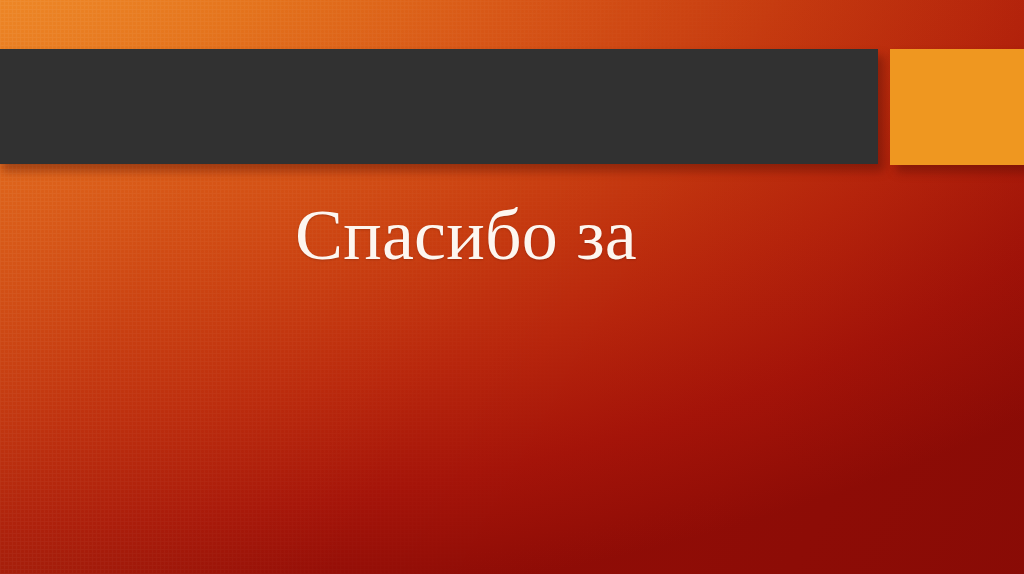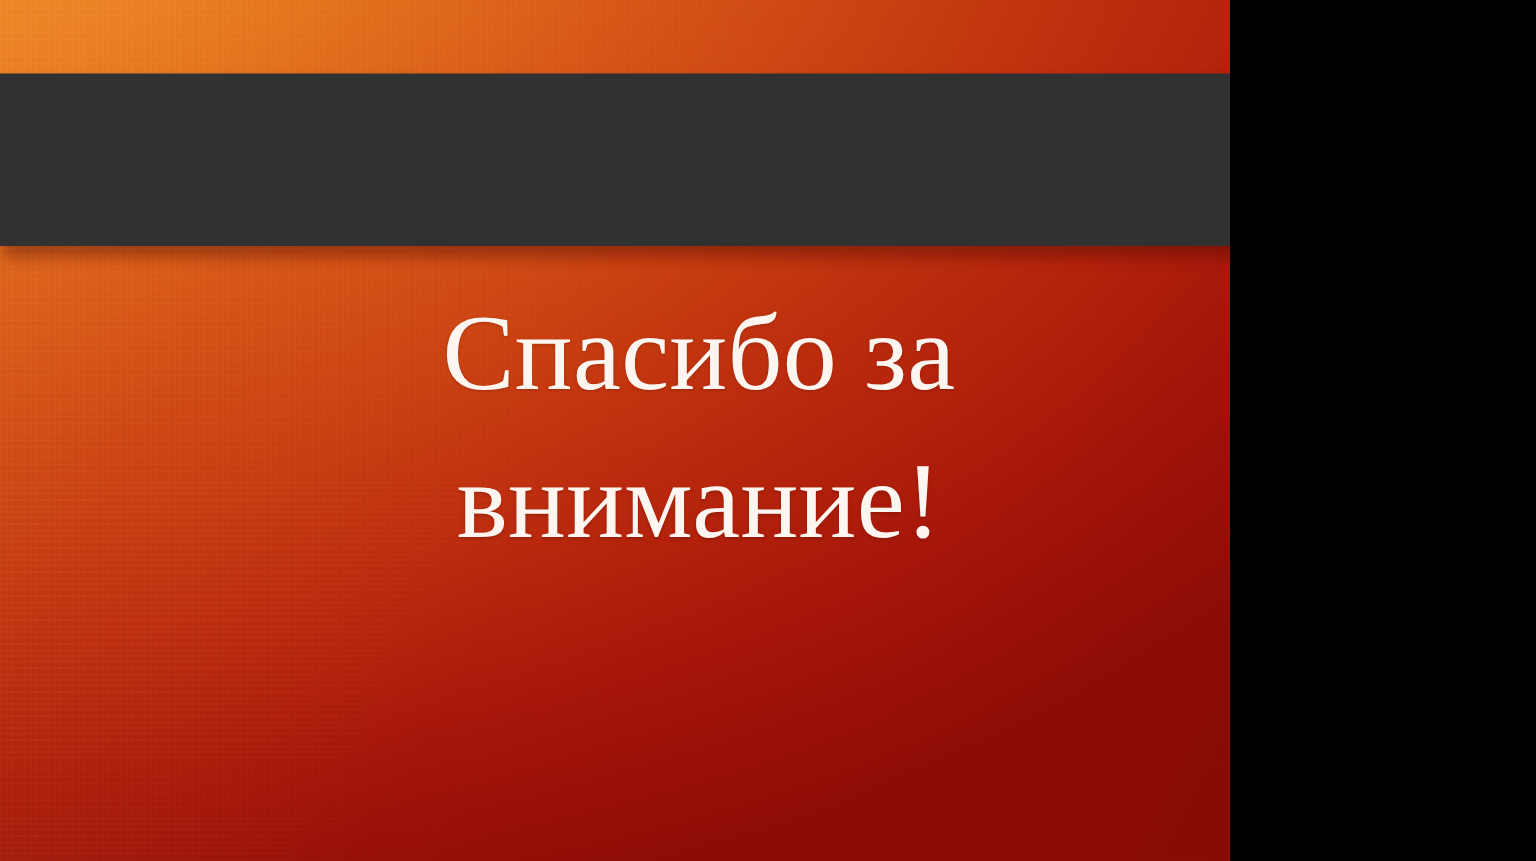--- a/index.html
+++ b/index.html
@@ -3,21 +3,21 @@
 <meta charset="utf-8">
 <style>
   html, body {
     margin: 0;
     padding: 0;
     background: #000;
   }
 
   #slide {
     position: relative;
-    width: 820px;
+    width: 1024px;
     height: 574px;
     overflow: hidden;
     font-family: "Liberation Serif", "DejaVu Serif", serif;
   }
 
   
   .bg-base {
     position: absolute;
     inset: 0;
     background:
@@ -112,16 +112,15 @@
 
   <div class="bg-base"></div>
   <div class="bg-sheen"></div>
   <div class="bg-texture"></div>
 
   <div class="dark-band"></div>
   <div class="accent-square"></div>
 
   <div class="title-block">
     <div class="title-line">Спасибо за</div>
-    <div class="title-line">внимание!</div>
   </div>
 
 </div>
 
 </body></html>

